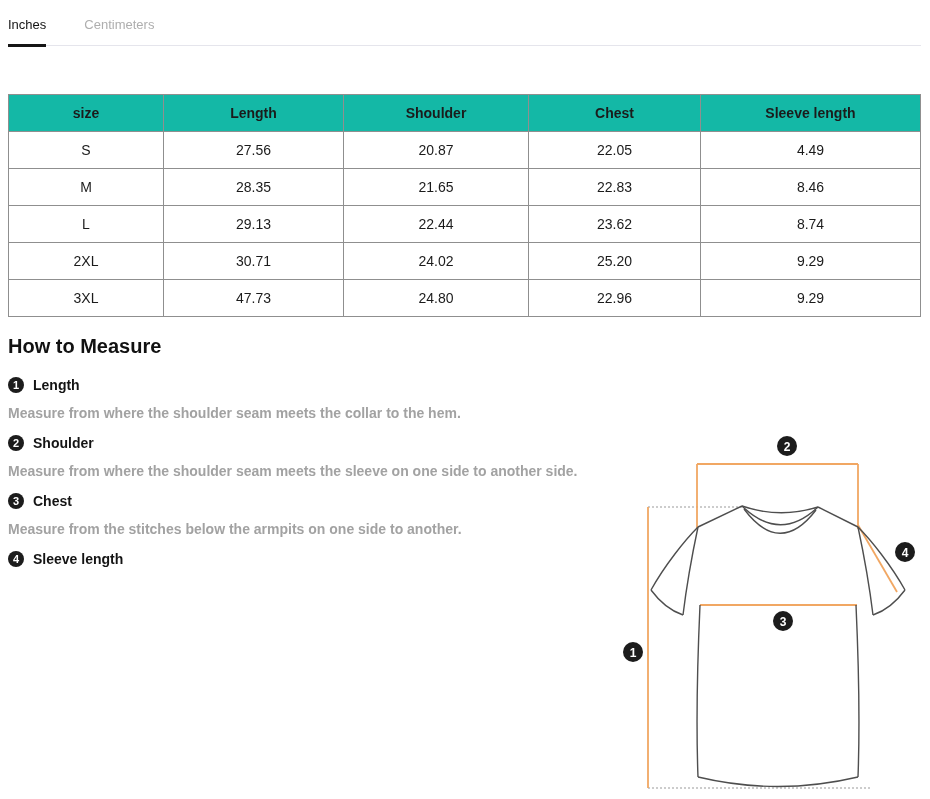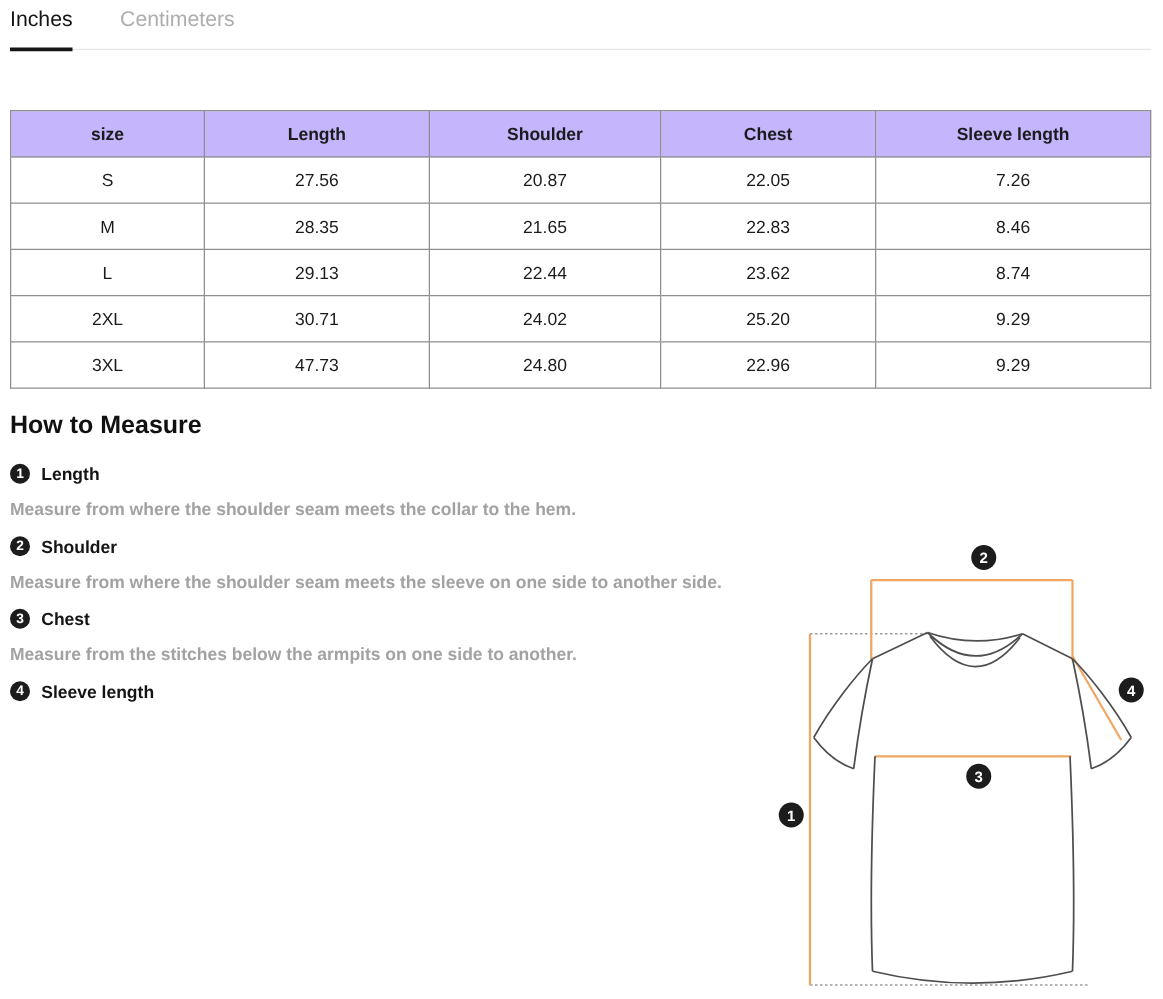--- a/index.html
+++ b/index.html
@@ -11,22 +11,22 @@
   }
   .page { position:relative; width:930px; height:799px; }
 
   
   .tabbar {
     margin:0 9px 0 8px;
     display:flex; gap:38px;
     border-bottom:1px solid #e5e5ec;
   }
   .tab {
-    font-size:17px; font-weight:500;
-    padding:6px 0 13px; position:relative; cursor:pointer;
+    font-size:13px; font-weight:500;
+    padding:17px 0 13px; position:relative; cursor:pointer;
     background:none; border:none; font-family:inherit;
   }
   .tab.active { color:#141414; }
   .tab.inactive { color:#aeaeae; }
   .tab.active::after {
     content:""; position:absolute; left:0; right:0; bottom:-2px;
     height:3px; background:#161616;
   }
 
   
@@ -35,21 +35,21 @@
     width:912px;
     border-collapse:collapse;
     table-layout:fixed;
     font-size:14px;
   }
   .size-table th, .size-table td {
     border:1px solid #8f8f8f;
     height:37px; text-align:center; vertical-align:middle;
     font-weight:400; color:#1b1b1b;
   }
-  .size-table thead th { background:#c4b5fd; font-weight:700; }
+  .size-table thead th { background:#14b8a6; font-weight:700; }
   .col-size   { width:155px; }
   .col-length { width:180px; }
   .col-shoulder { width:185px; }
   .col-chest  { width:172px; }
   .col-sleeve { width:220px; }
 
   
   .howto-title {
     margin:18px 0 12px 8px;
     font-size:20px; font-weight:700; color:#111;
@@ -107,21 +107,21 @@
         <th>Chest</th>
         <th>Sleeve length</th>
       </tr>
     </thead>
     <tbody>
       <tr>
         <td>S</td>
         <td>27.56</td>
         <td>20.87</td>
         <td>22.05</td>
-        <td>7.26</td>
+        <td>4.49</td>
       </tr>
       <tr>
         <td>M</td>
         <td>28.35</td>
         <td>21.65</td>
         <td>22.83</td>
         <td>8.46</td>
       </tr>
       <tr>
         <td>L</td>

